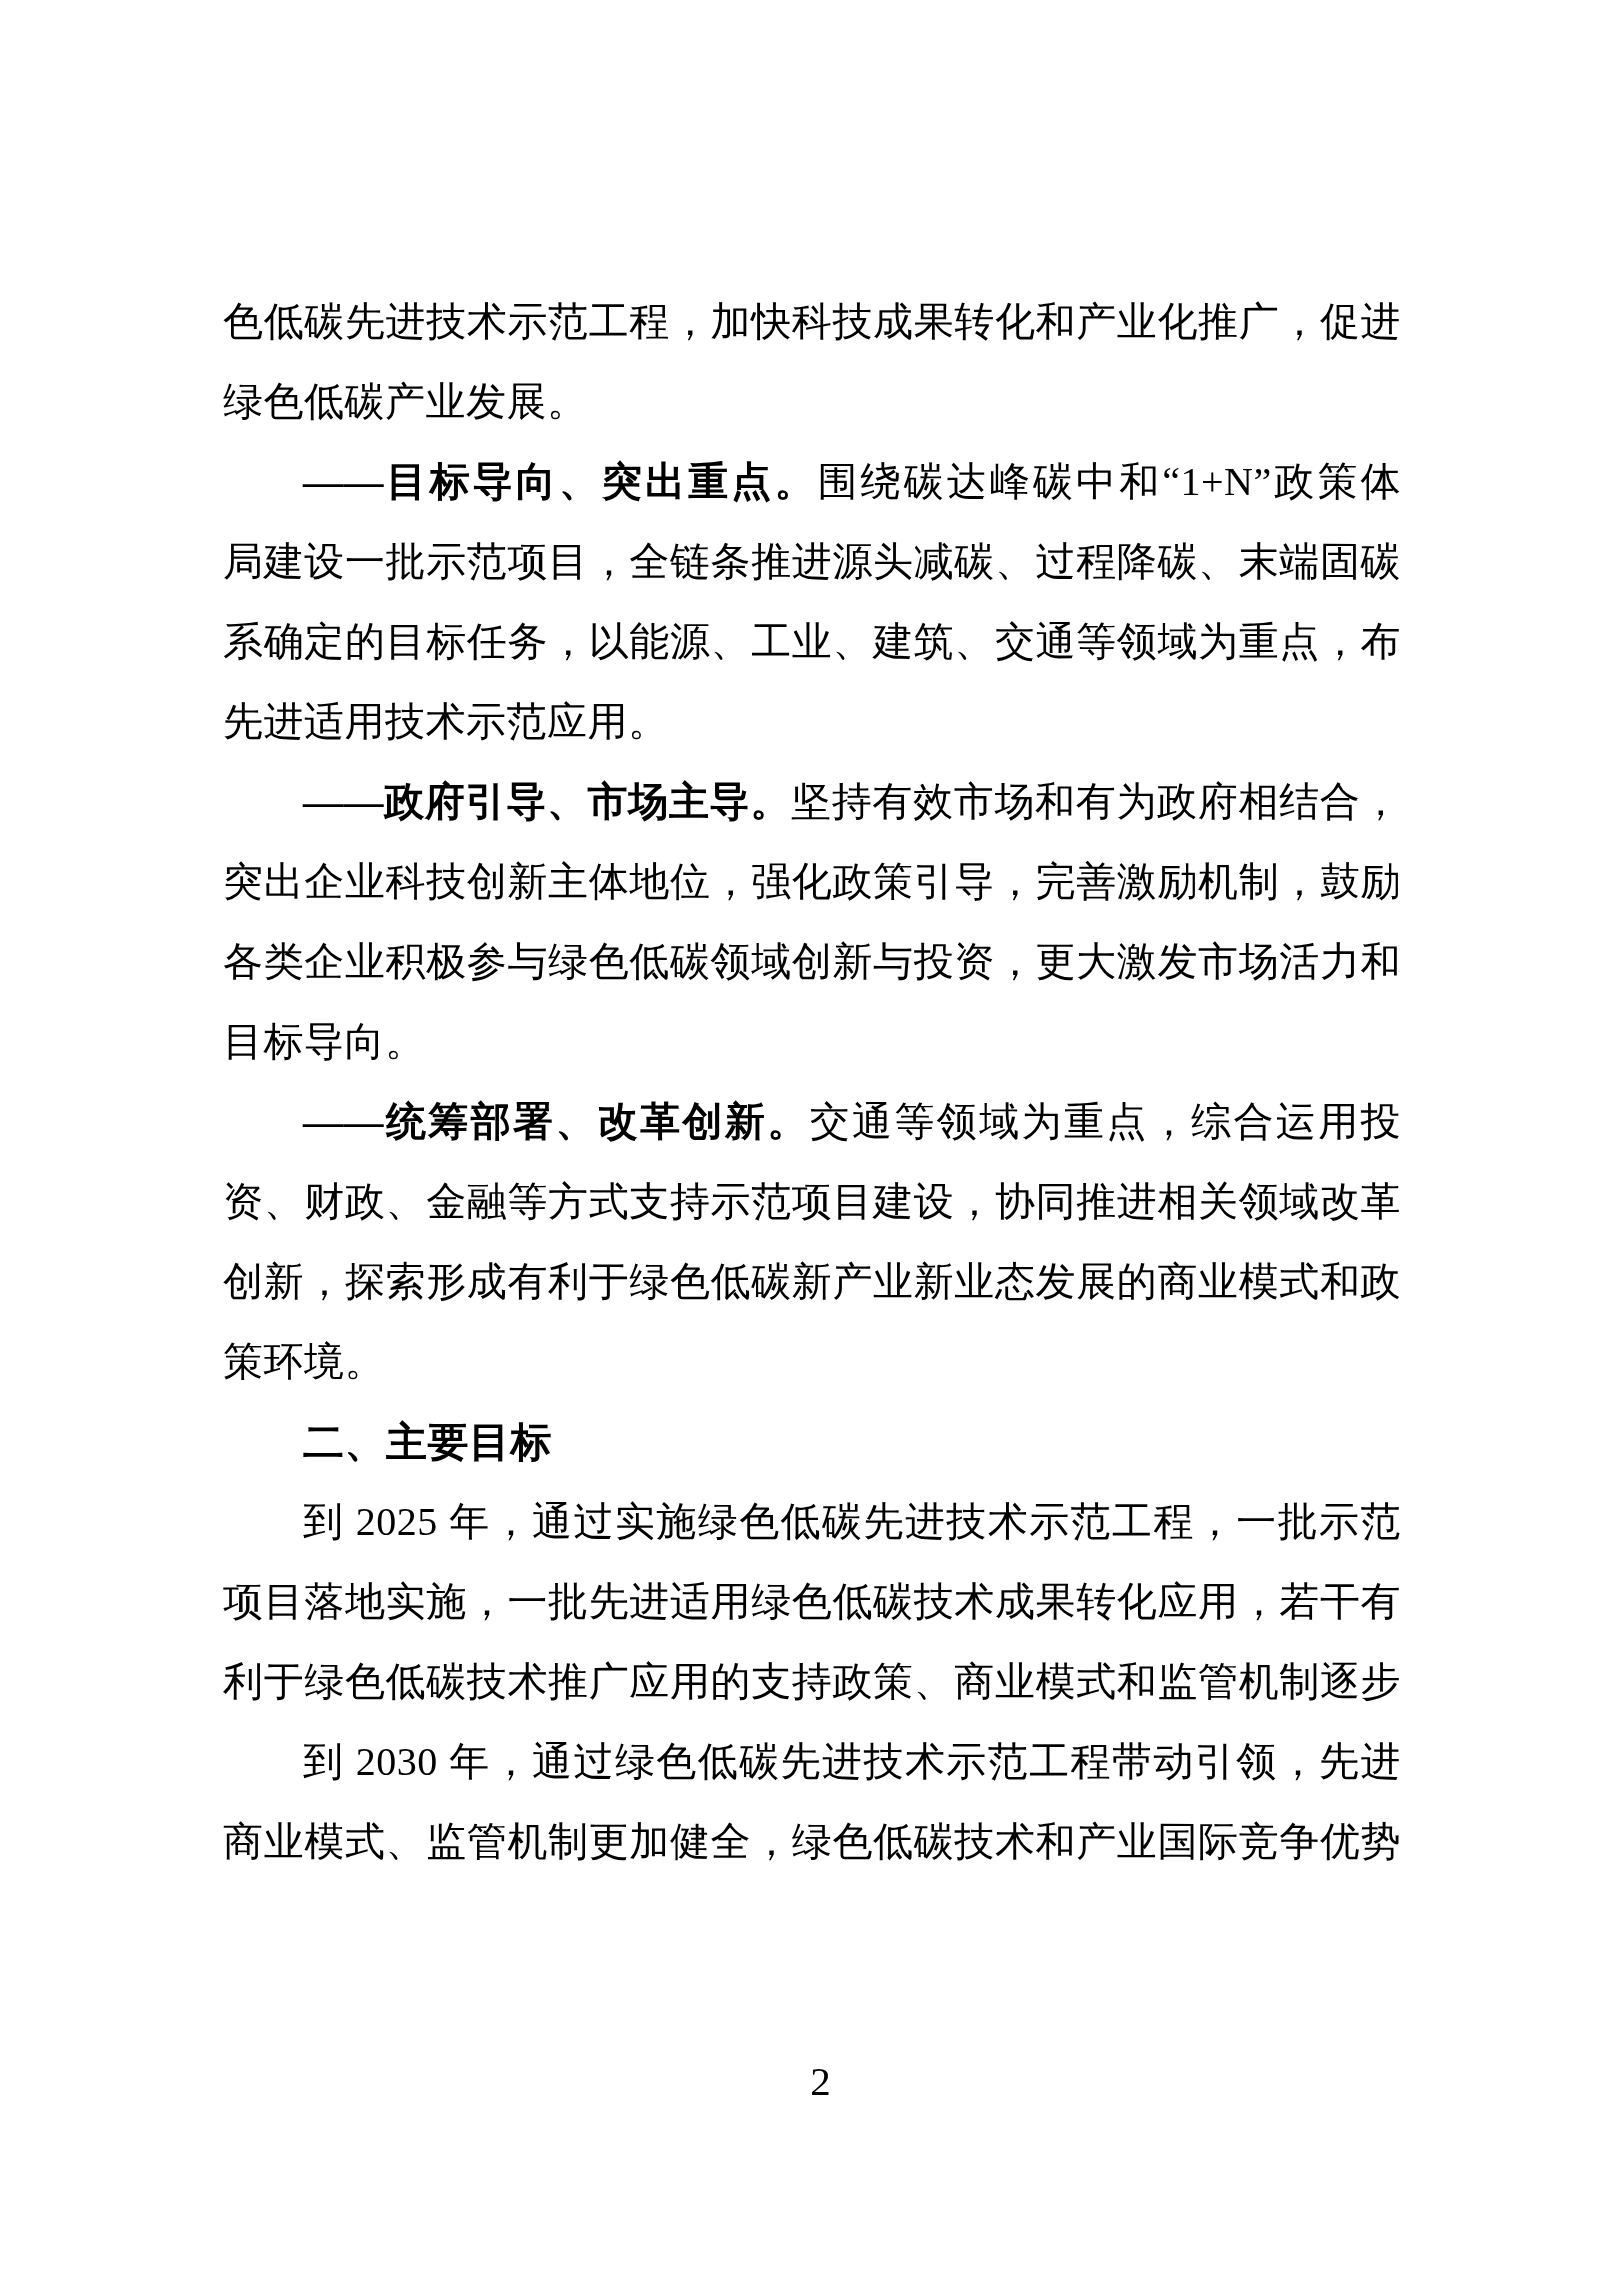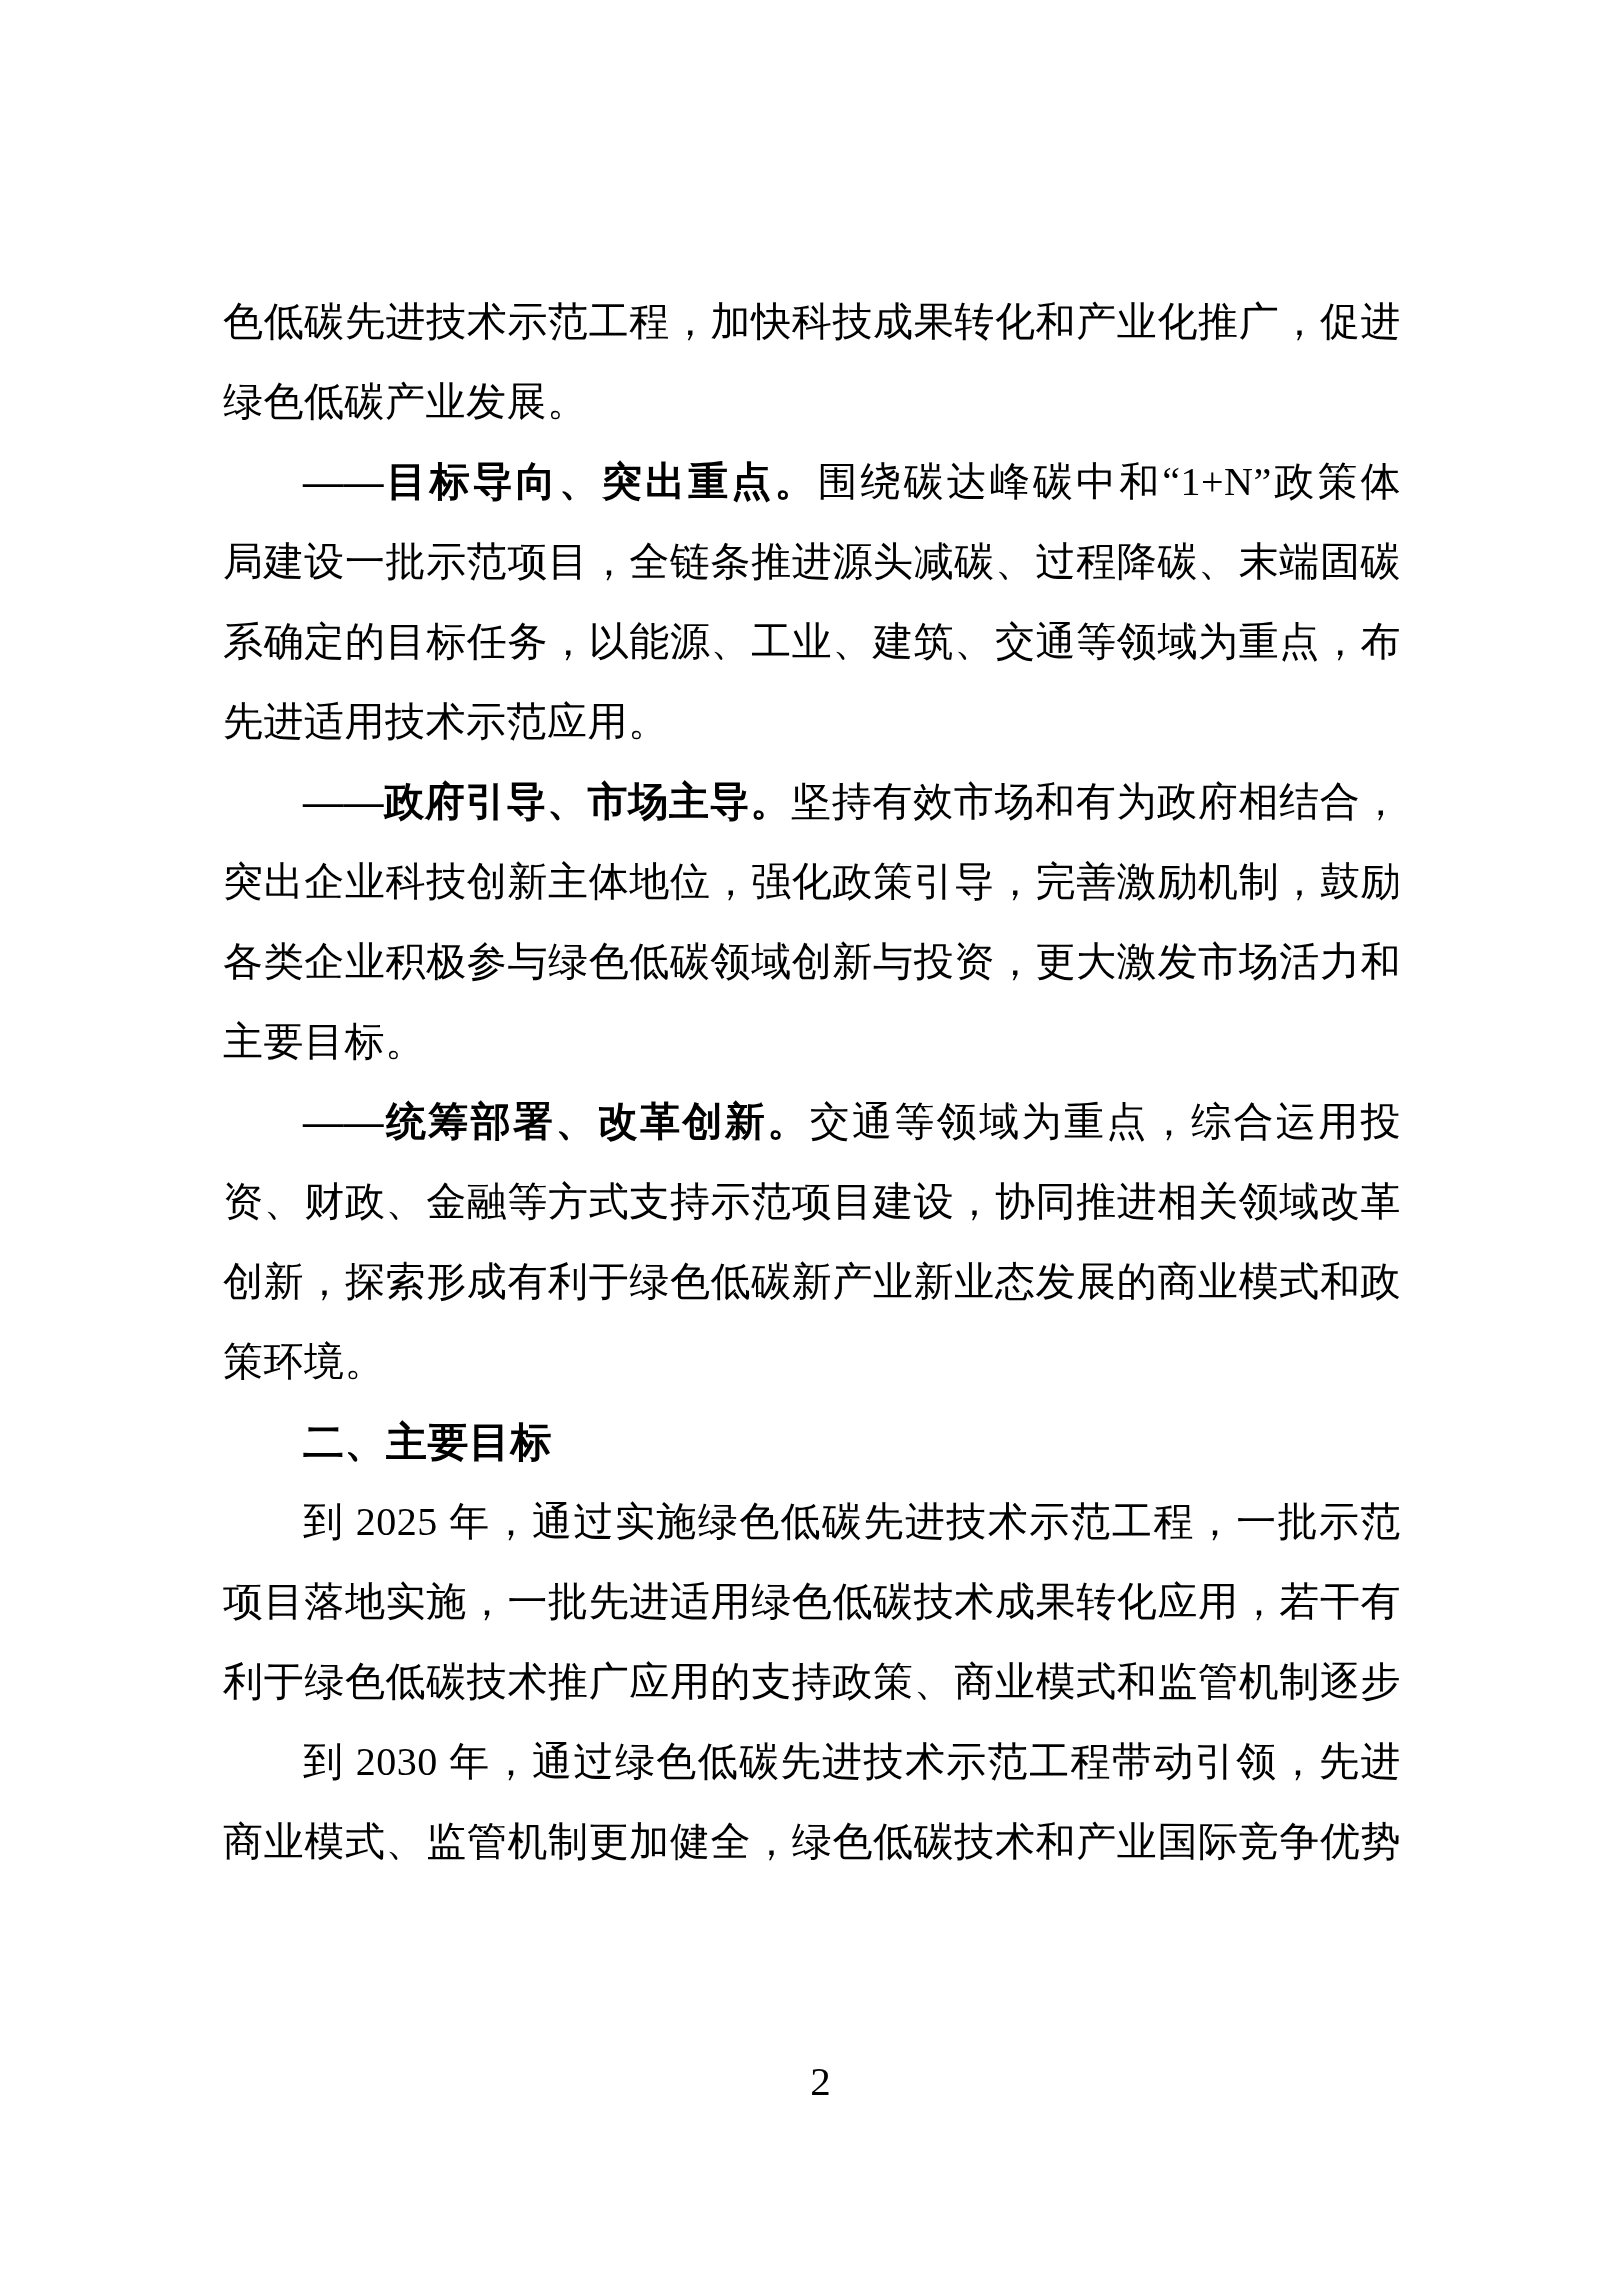--- a/index.html
+++ b/index.html
@@ -68,21 +68,21 @@
   <main class="text-block" style="color: rgb(0, 0, 0);">
       <div class="line justify"><span class="seg-body">色低碳先进技术示范工程，加快科技成果转化和产业化推广，促进</span></div>
       <div class="line"><span class="seg-body">绿色低碳产业发展。</span></div>
       <div class="line justify indent"><span class="seg-bold">——目标导向、突出重点。</span><span class="seg-body">围绕碳达峰碳中和“1+N”政策体</span></div>
       <div class="line justify"><span class="seg-body">局建设一批示范项目，全链条推进源头减碳、过程降碳、末端固碳</span></div>
       <div class="line justify"><span class="seg-body">系确定的目标任务，以能源、工业、建筑、交通等领域为重点，布</span></div>
       <div class="line"><span class="seg-body">先进适用技术示范应用。</span></div>
       <div class="line justify indent"><span class="seg-bold">——政府引导、市场主导。</span><span class="seg-body">坚持有效市场和有为政府相结合，</span></div>
       <div class="line justify"><span class="seg-body">突出企业科技创新主体地位，强化政策引导，完善激励机制，鼓励</span></div>
       <div class="line justify"><span class="seg-body">各类企业积极参与绿色低碳领域创新与投资，更大激发市场活力和</span></div>
-      <div class="line"><span class="seg-body">主要目标。</span></div>
+      <div class="line"><span class="seg-body">目标导向。</span></div>
       <div class="line justify indent"><span class="seg-bold">——统筹部署、改革创新。</span><span class="seg-body">交通等领域为重点，综合运用投</span></div>
       <div class="line justify"><span class="seg-body">资、财政、金融等方式支持示范项目建设，协同推进相关领域改革</span></div>
       <div class="line justify"><span class="seg-body">创新，探索形成有利于绿色低碳新产业新业态发展的商业模式和政</span></div>
       <div class="line"><span class="seg-body">策环境。</span></div>
       <div class="line indent"><span class="seg-heading">二、主要目标</span></div>
       <div class="line justify indent"><span class="seg-body">到 2025 年，通过实施绿色低碳先进技术示范工程，一批示范</span></div>
       <div class="line justify"><span class="seg-body">项目落地实施，一批先进适用绿色低碳技术成果转化应用，若干有</span></div>
       <div class="line justify"><span class="seg-body">利于绿色低碳技术推广应用的支持政策、商业模式和监管机制逐步</span></div>
       <div class="line justify indent"><span class="seg-body">到 2030 年，通过绿色低碳先进技术示范工程带动引领，先进</span></div>
       <div class="line justify"><span class="seg-body">商业模式、监管机制更加健全，绿色低碳技术和产业国际竞争优势</span></div>

